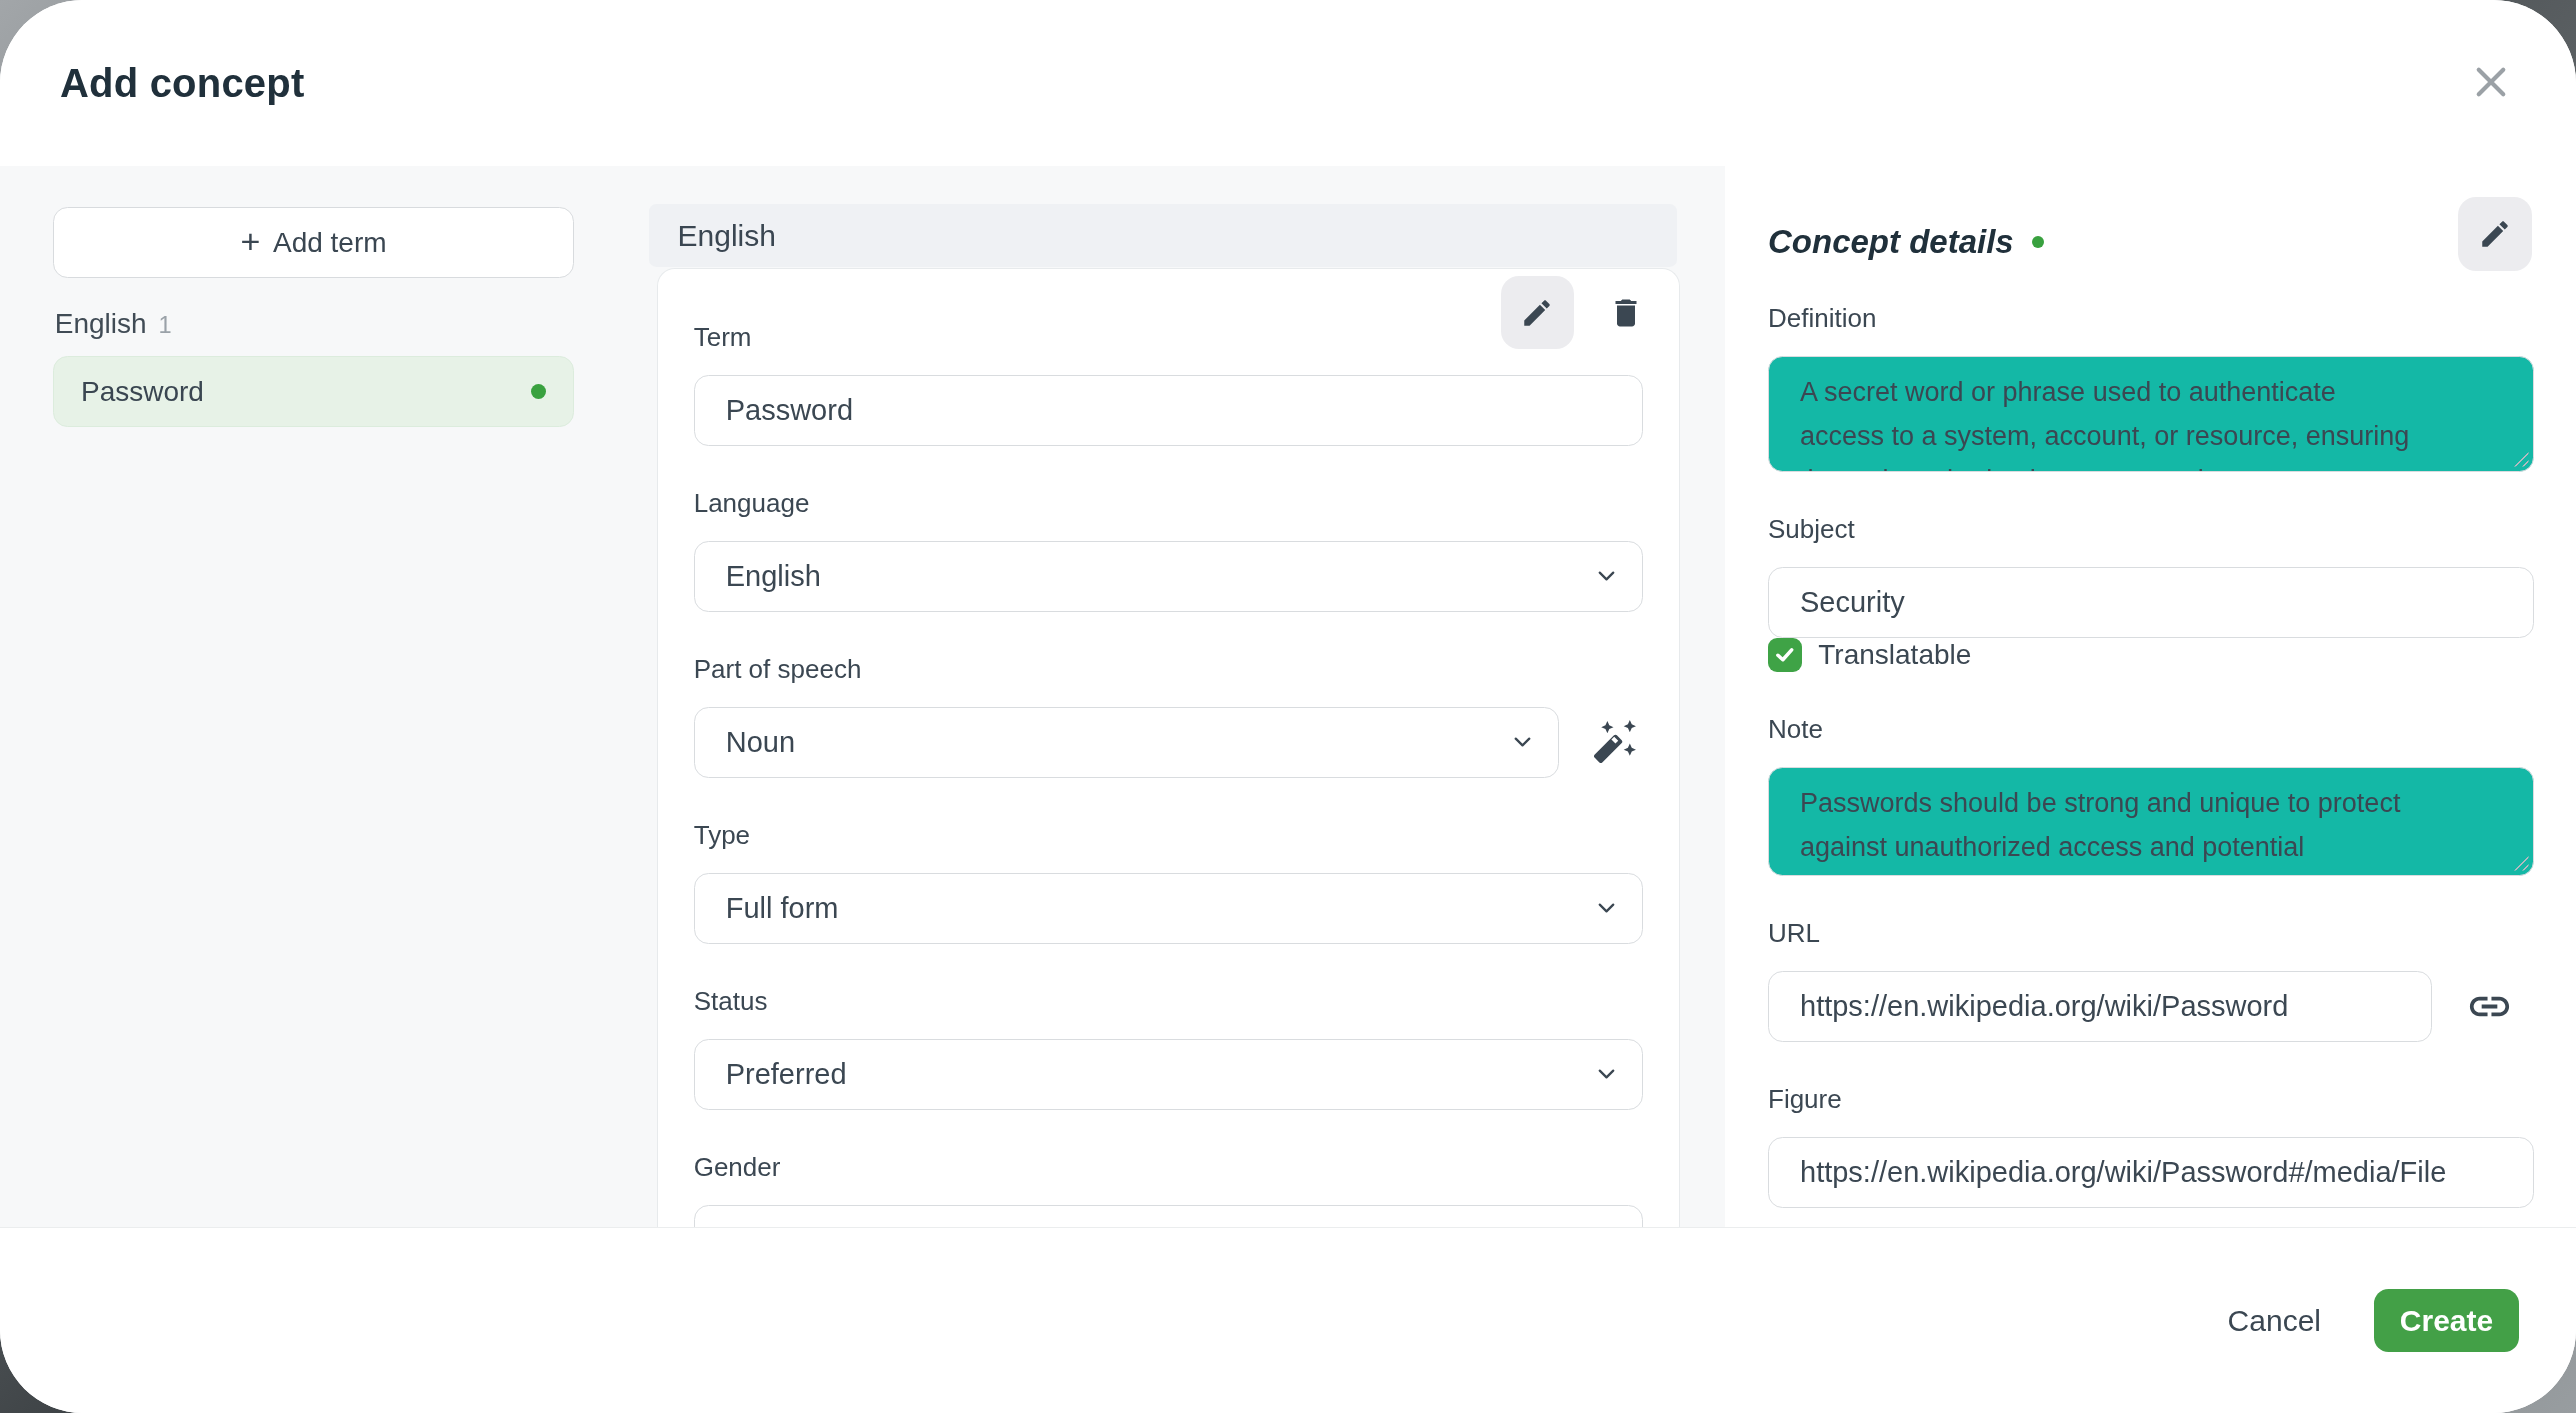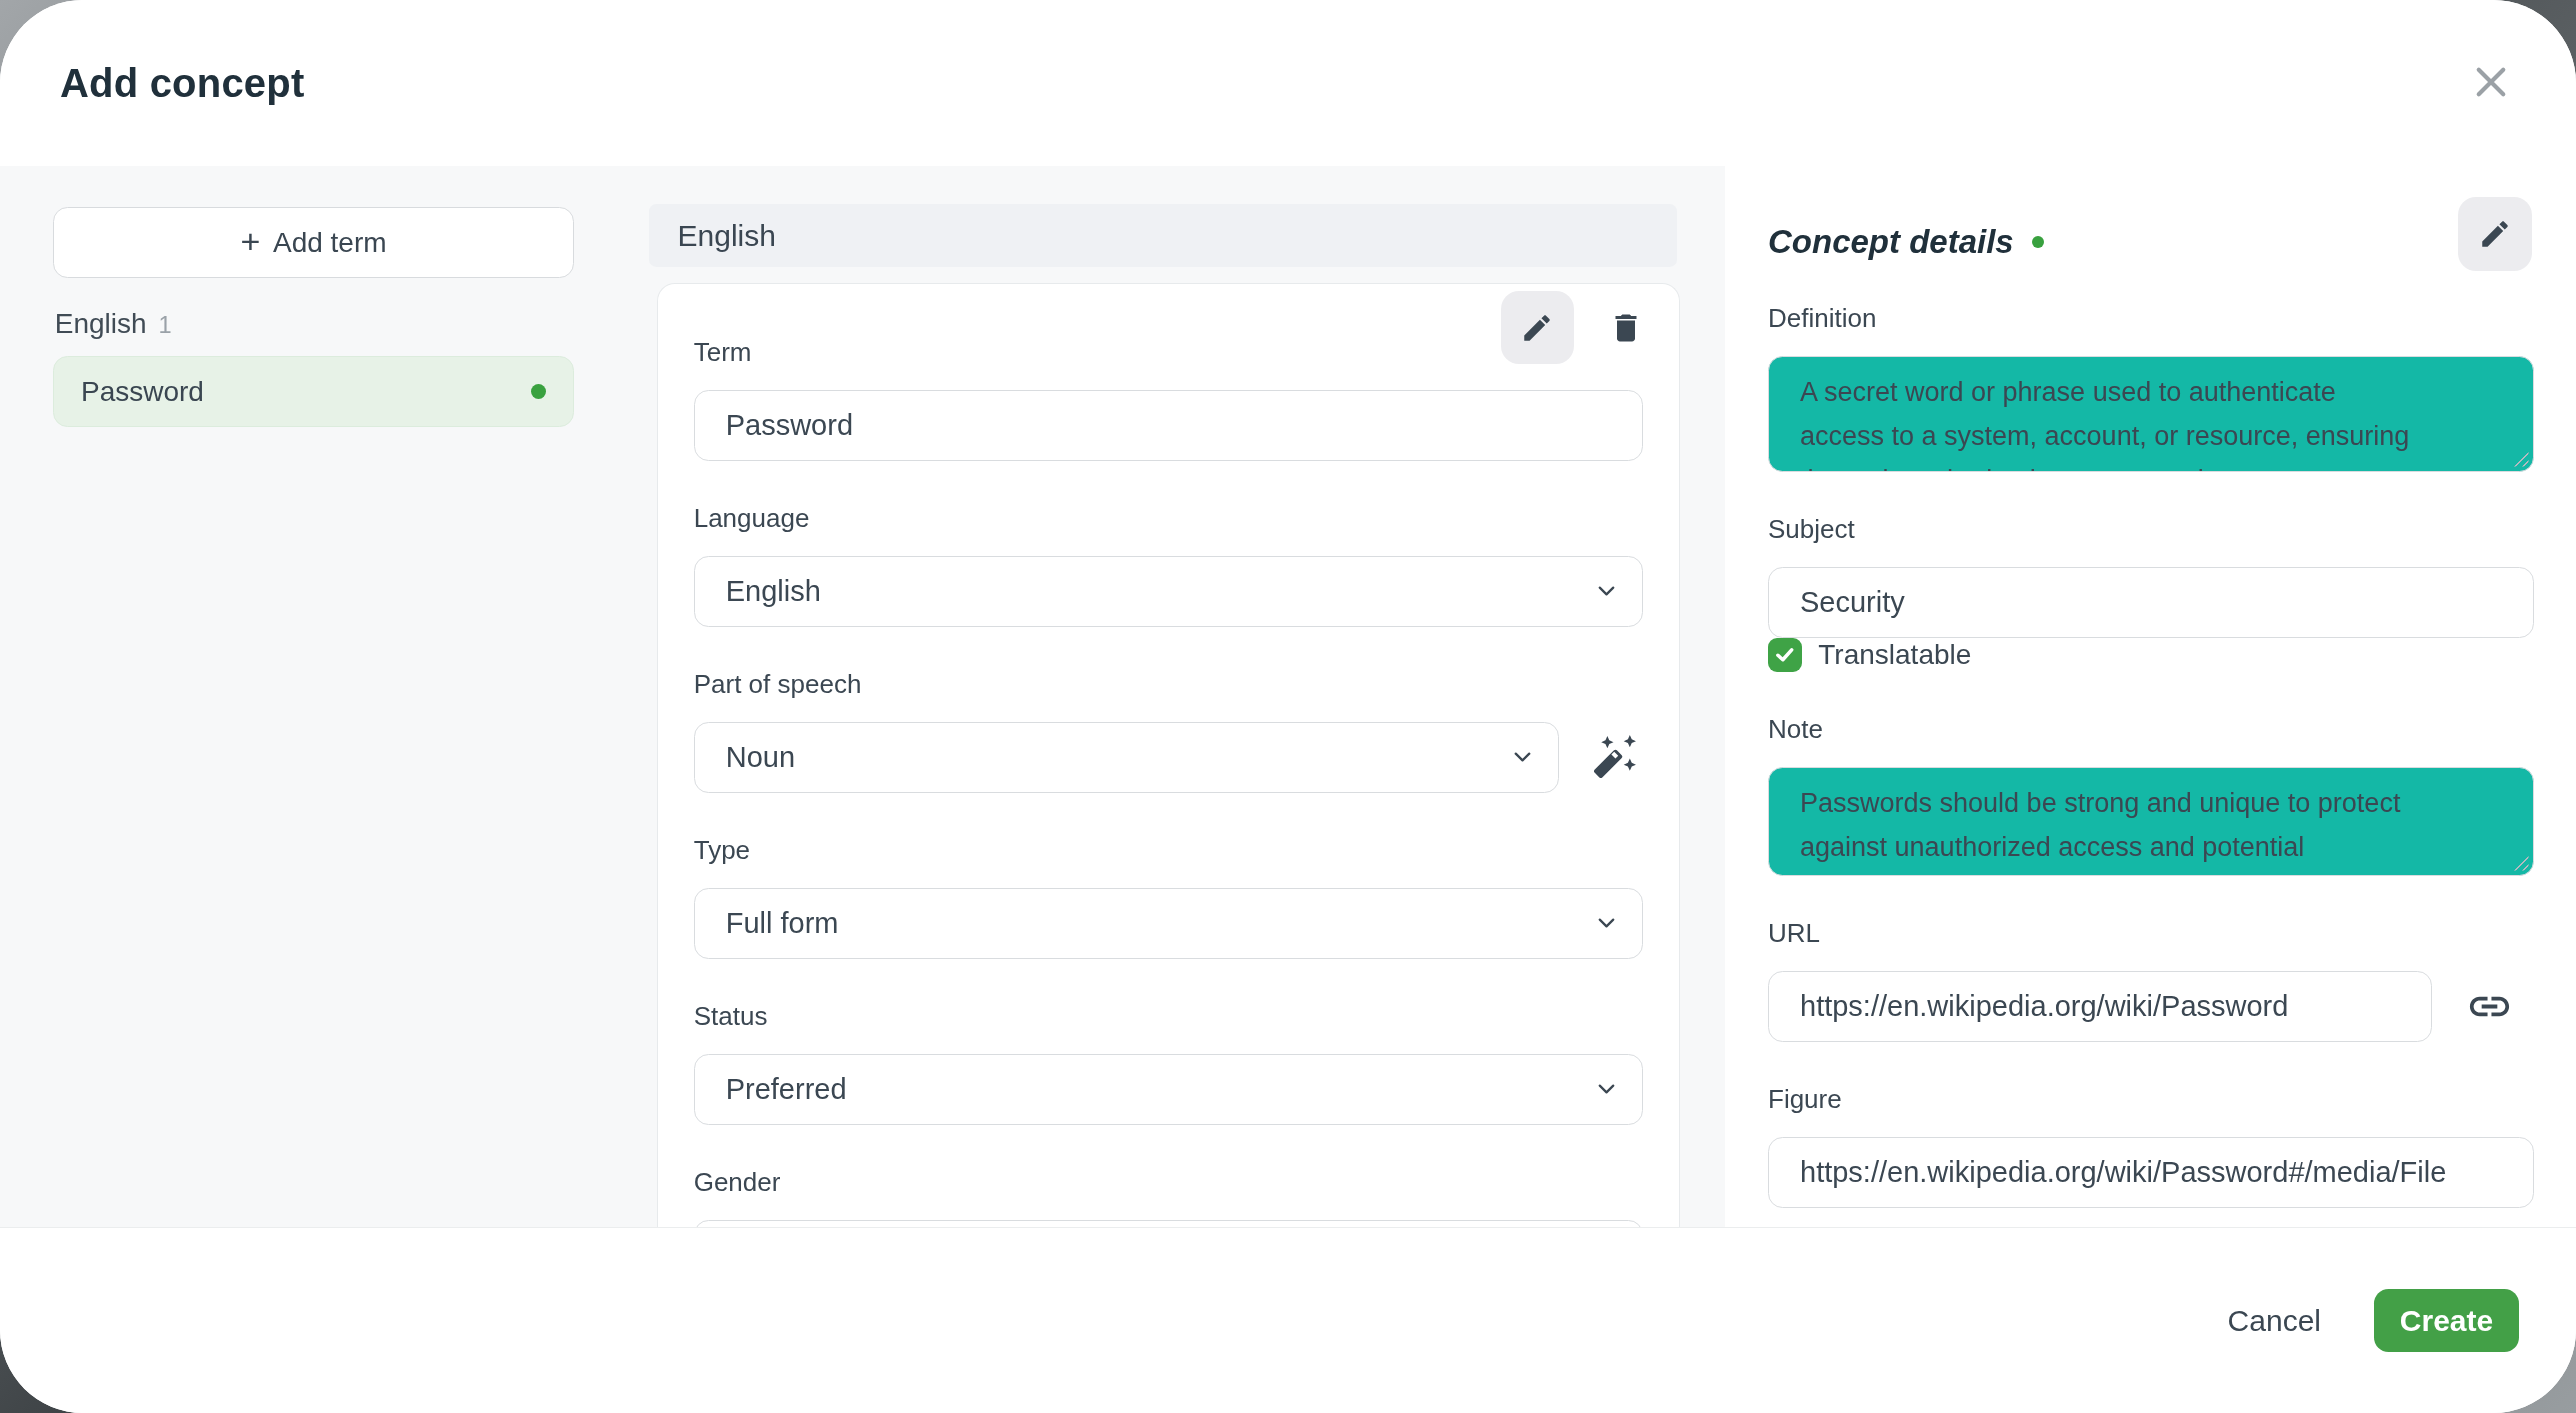--- a/index.html
+++ b/index.html
@@ -40,21 +40,21 @@
   .term-item .term-label { font-size: 28px; color: #3a4651; }
   .term-item .status-dot { margin-left: auto; width: 15.4px; height: 15.4px; border-radius: 50%; background: #39a13f; }
   
   .middle { width: 1081px; position: relative; }
   .section-bar {
     position: absolute; left: 4.5px; top: 38px; width: 1028px; height: 63px;
     background: #eff1f4; border-radius: 7.3px; display: flex; align-items: center; padding: 0 29px;
     font-size: 30px; color: #3a4651;
   }
   .term-card {
-    position: absolute; left: 12.7px; top: 117px; width: 1023px; bottom: 0;
+    position: absolute; left: 12.7px; top: 102px; width: 1023px; bottom: 0;
     background: #fff; border: 1.8px solid #e7eaec; border-bottom: none; border-radius: 18px 18px 0 0;
     padding: 50px 36px 0 36px; overflow: hidden;
   }
   .card-actions { position: absolute; top: 7.3px; right: 27px; display: flex; align-items: center; gap: 27px; }
   .icon-btn {
     width: 73px; height: 73px; border: none; border-radius: 18px; background: #ececef;
     display: flex; align-items: center; justify-content: center; cursor: pointer;
   }
   .icon-btn svg { width: 34px; height: 34px; fill: #3b4752; }
   .ghost-btn { width: 51px; height: 73px; border: none; background: transparent; display: flex; align-items: center; justify-content: center; cursor: pointer; }

